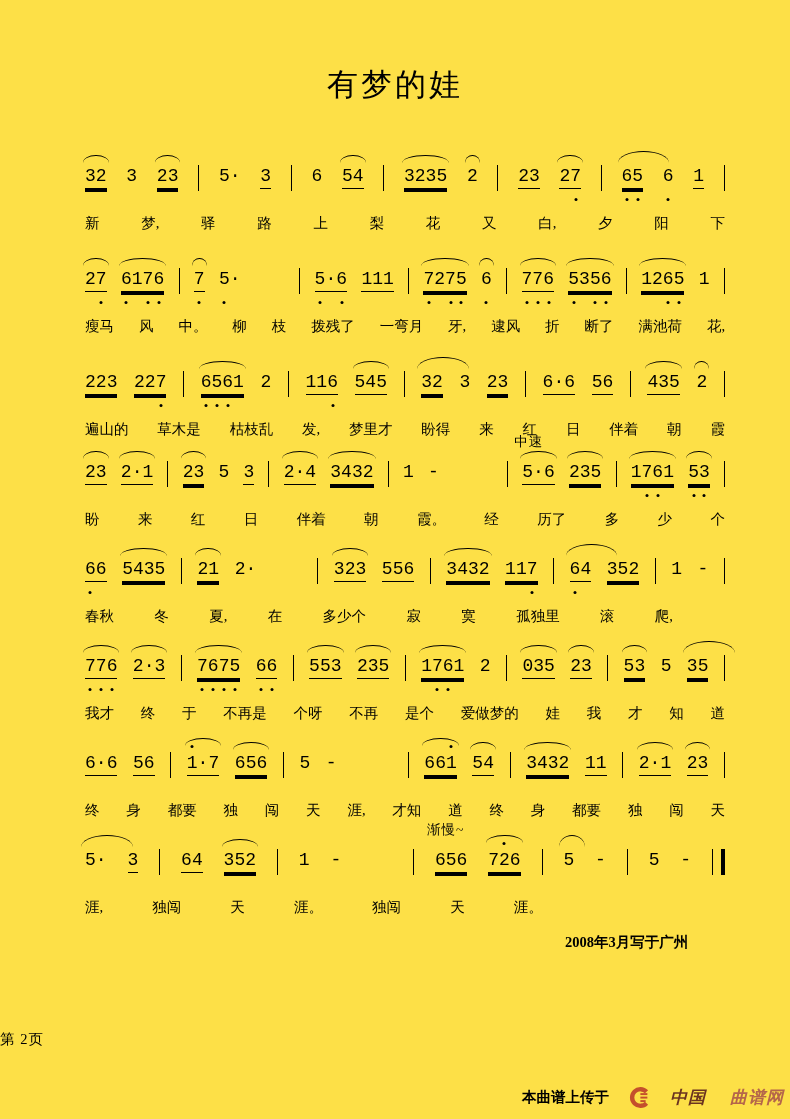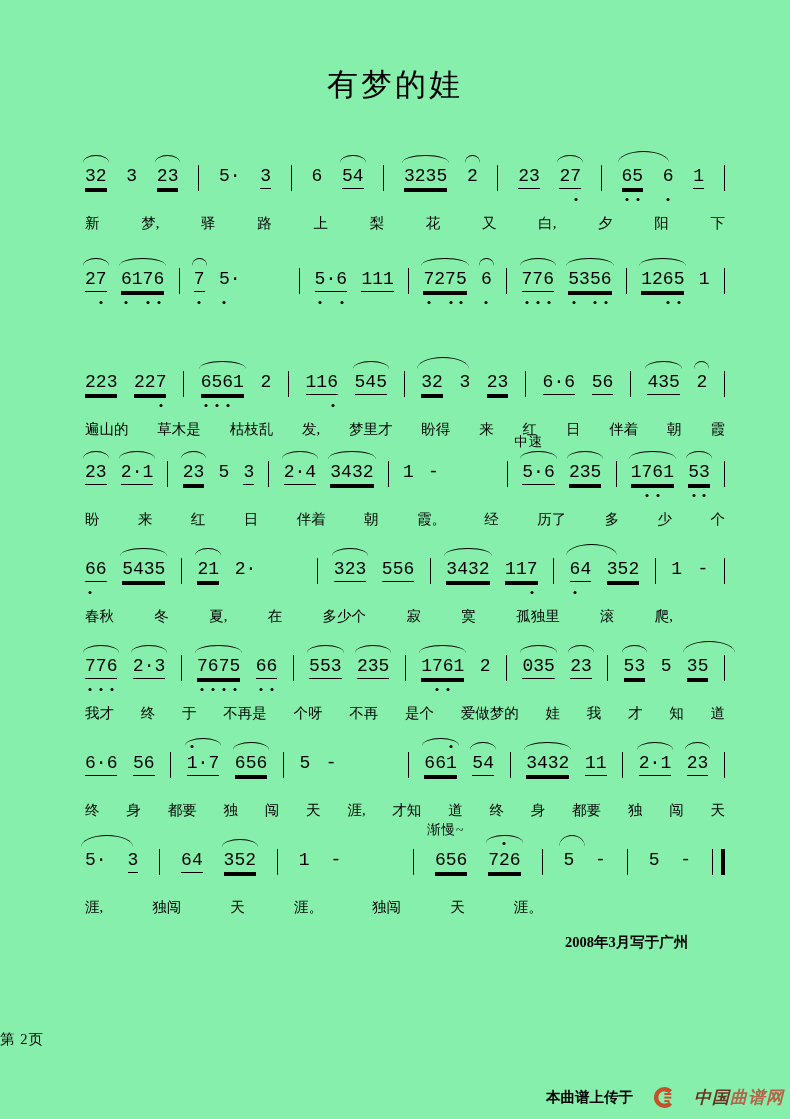--- a/index.html
+++ b/index.html
@@ -1,16 +1,16 @@
 <!DOCTYPE html>
 <html><head>
 <meta charset="utf-8">
 <style>
   html,body{margin:0;padding:0;background:#888;}
-  #page{position:relative;width:790px;height:1119px;background:#86efac;margin:0 auto;overflow:hidden;
+  #page{position:relative;width:790px;height:1119px;background:#fde047;margin:0 auto;overflow:hidden;
         font-family:"Liberation Serif",serif;color:#000;}
   #title{position:absolute;top:64px;left:0;width:100%;text-align:center;
          font-size:31px;letter-spacing:3px;font-weight:400;}
   
   .system{position:absolute;left:85px;width:640px;}
   .notes{display:flex;justify-content:space-between;align-items:flex-start;height:36px;}
   .tok{position:relative;display:inline-block;font-family:"Liberation Mono",monospace;
        font-size:18px;line-height:22px;white-space:nowrap;}
   .tok.u1{border-bottom:1px solid #000;padding-bottom:1px;}
   .tok.u2{border-bottom:1px solid #000;padding-bottom:1px;box-shadow:0 3px 0 #000;}
@@ -100,20 +100,35 @@
           <span class="tok u2"><span class="ch lo">7</span><span class="ch">2</span><span class="ch lo">7</span><span class="ch lo">5</span><span class="arc"></span></span>
           <span class="tok"><span class="ch lo">6</span><span class="arc"></span></span>
           <span class="bar"></span>
           <span class="tok u1"><span class="ch lo">7</span><span class="ch lo">7</span><span class="ch lo">6</span><span class="arc"></span></span>
           <span class="tok u2"><span class="ch lo">5</span><span class="ch">3</span><span class="ch lo">5</span><span class="ch lo">6</span><span class="arc"></span></span>
           <span class="bar"></span>
           <span class="tok u2"><span class="ch">1</span><span class="ch">2</span><span class="ch lo">6</span><span class="ch lo">5</span><span class="arc"></span></span>
           <span class="tok"><span class="ch">1</span></span>
           <span class="bar"></span>
         </div>
+        <div class="lyrics">
+          <span class="syll">瘦马</span>
+          <span class="syll">风</span>
+          <span class="syll">中。</span>
+          <span class="syll">柳</span>
+          <span class="syll">枝</span>
+          <span class="syll">拨残了</span>
+          <span class="syll">一弯月</span>
+          <span class="syll">牙,</span>
+          <span class="syll">逮风</span>
+          <span class="syll">折</span>
+          <span class="syll">断了</span>
+          <span class="syll">满池荷</span>
+          <span class="syll">花,</span>
+        </div>
       </div>
       <div class="system" style="top: 365px; margin-top: 6px;">
         <div class="notes">
           <span class="tok u2"><span class="ch">2</span><span class="ch">2</span><span class="ch">3</span></span>
           <span class="tok u2"><span class="ch">2</span><span class="ch">2</span><span class="ch lo">7</span></span>
           <span class="bar"></span>
           <span class="tok u2"><span class="ch lo">6</span><span class="ch lo">5</span><span class="ch lo">6</span><span class="ch">1</span><span class="arc"></span></span>
           <span class="tok"><span class="ch">2</span></span>
           <span class="bar"></span>
           <span class="tok u1"><span class="ch">1</span><span class="ch">1</span><span class="ch lo">6</span></span>
@@ -340,15 +355,15 @@
   <div id="sitebar">
     <span id="upload-label">本曲谱上传于</span>
     <span>
       <svg width="21" height="21" viewBox="0 0 24 24">
         <path d="M20 5.5 A9.5 9.5 0 1 0 20 18.5" fill="none" stroke="#c4502c" stroke-width="5"></path>
         <rect x="13" y="7" width="8" height="2.2" fill="#c4502c"></rect>
         <rect x="13" y="11" width="8" height="2.2" fill="#c4502c"></rect>
         <rect x="13" y="15" width="6" height="2.2" fill="#c4502c"></rect>
       </svg>
     </span>
-    <span id="sitename"><span style="color:#6b3420;">中国</span><span style="color:#b5664a;">曲谱网</span></span>
+    <span id="sitename"><span style="color:#6b3420;">中国</span><span style="color:#b5664a;margin-left:24px;">曲谱网</span></span>
   </div>
 </div>
 
 </body></html>

